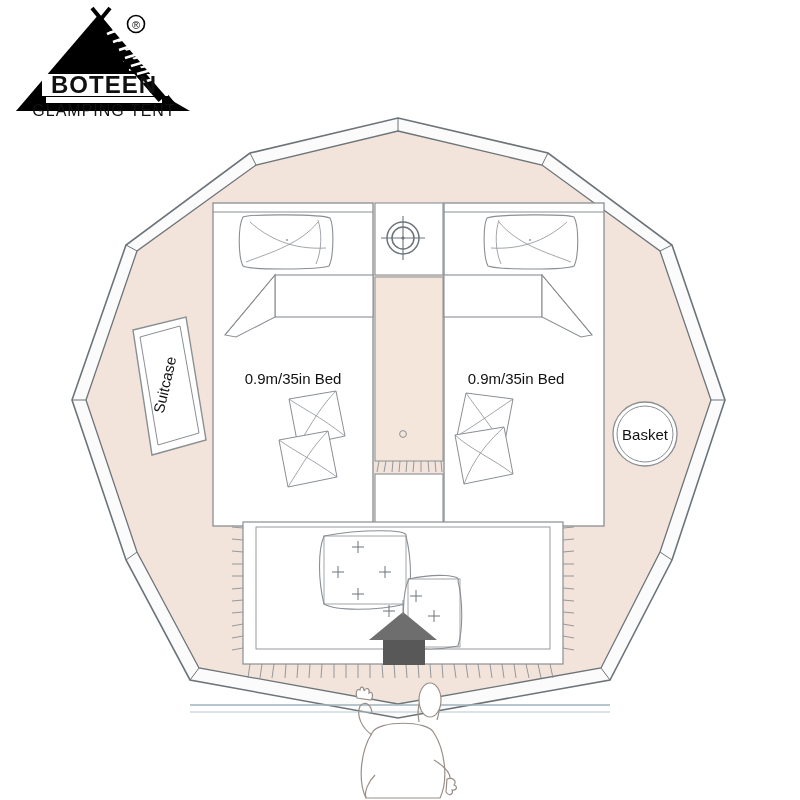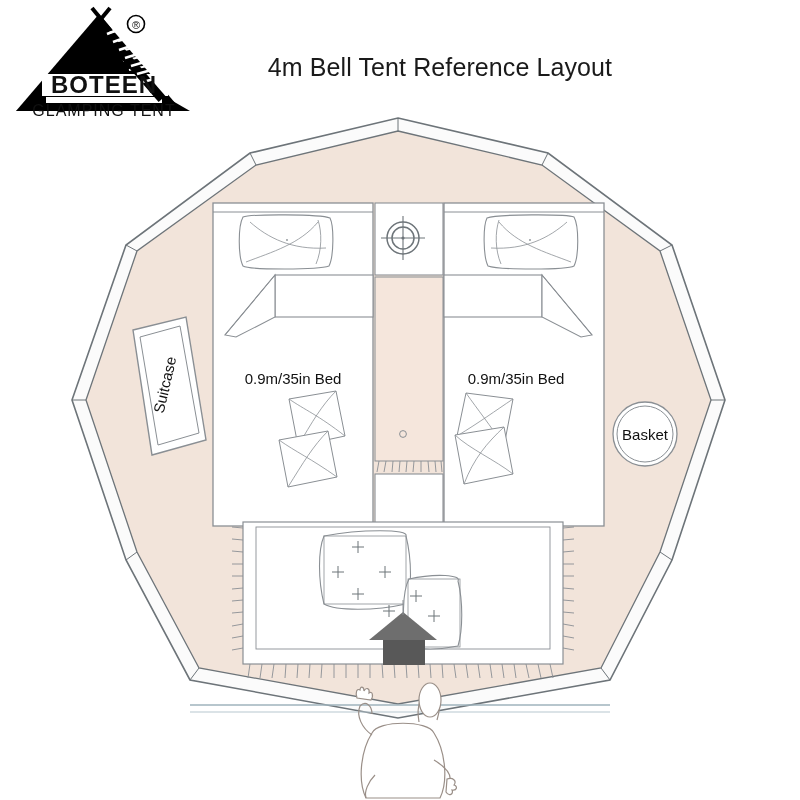--- a/index.html
+++ b/index.html
@@ -91,21 +91,20 @@
         <line x1="139" y1="76" x2="157" y2="71"></line>
       </g>
 
       <circle cx="132" cy="18" r="8.5" fill="none" stroke="#000000" stroke-width="1.6"></circle>
       <text class="plan-label" x="132" y="23" font-size="11" text-anchor="middle">®</text>
     </g>
     <text class="plan-label" x="100" y="87" font-size="24" font-weight="bold" text-anchor="middle" letter-spacing="1">BOTEEN</text>
     <text class="plan-label" x="100" y="110" font-size="16" text-anchor="middle" letter-spacing="1">GLAMPING TENT</text>
   </svg>
 
-  <div id="page-title">4m Bell Tent Reference Layout</div>
 
   <svg id="floor-plan" viewBox="0 0 800 800">
 
     <polygon points="398,118 548,153 672,245 725,400 672,560 610,680 398,718 190,680 126,560 72,400 126,245 250,153" fill="#fbfbfb" stroke="#6d7479" stroke-width="1.6"></polygon>
 
     <polygon points="398,131 542,165 660,251 711,400 660,552 601,668 398,704 199,668 137,552 86,400 137,251 256,165" fill="#f2e4da" stroke="#6d7479" stroke-width="1.3"></polygon>
 
     <g stroke="#6d7479" stroke-width="1" fill="none">
       <line x1="398" y1="118" x2="398" y2="131"></line>
       <line x1="548" y1="153" x2="542" y2="165"></line>

